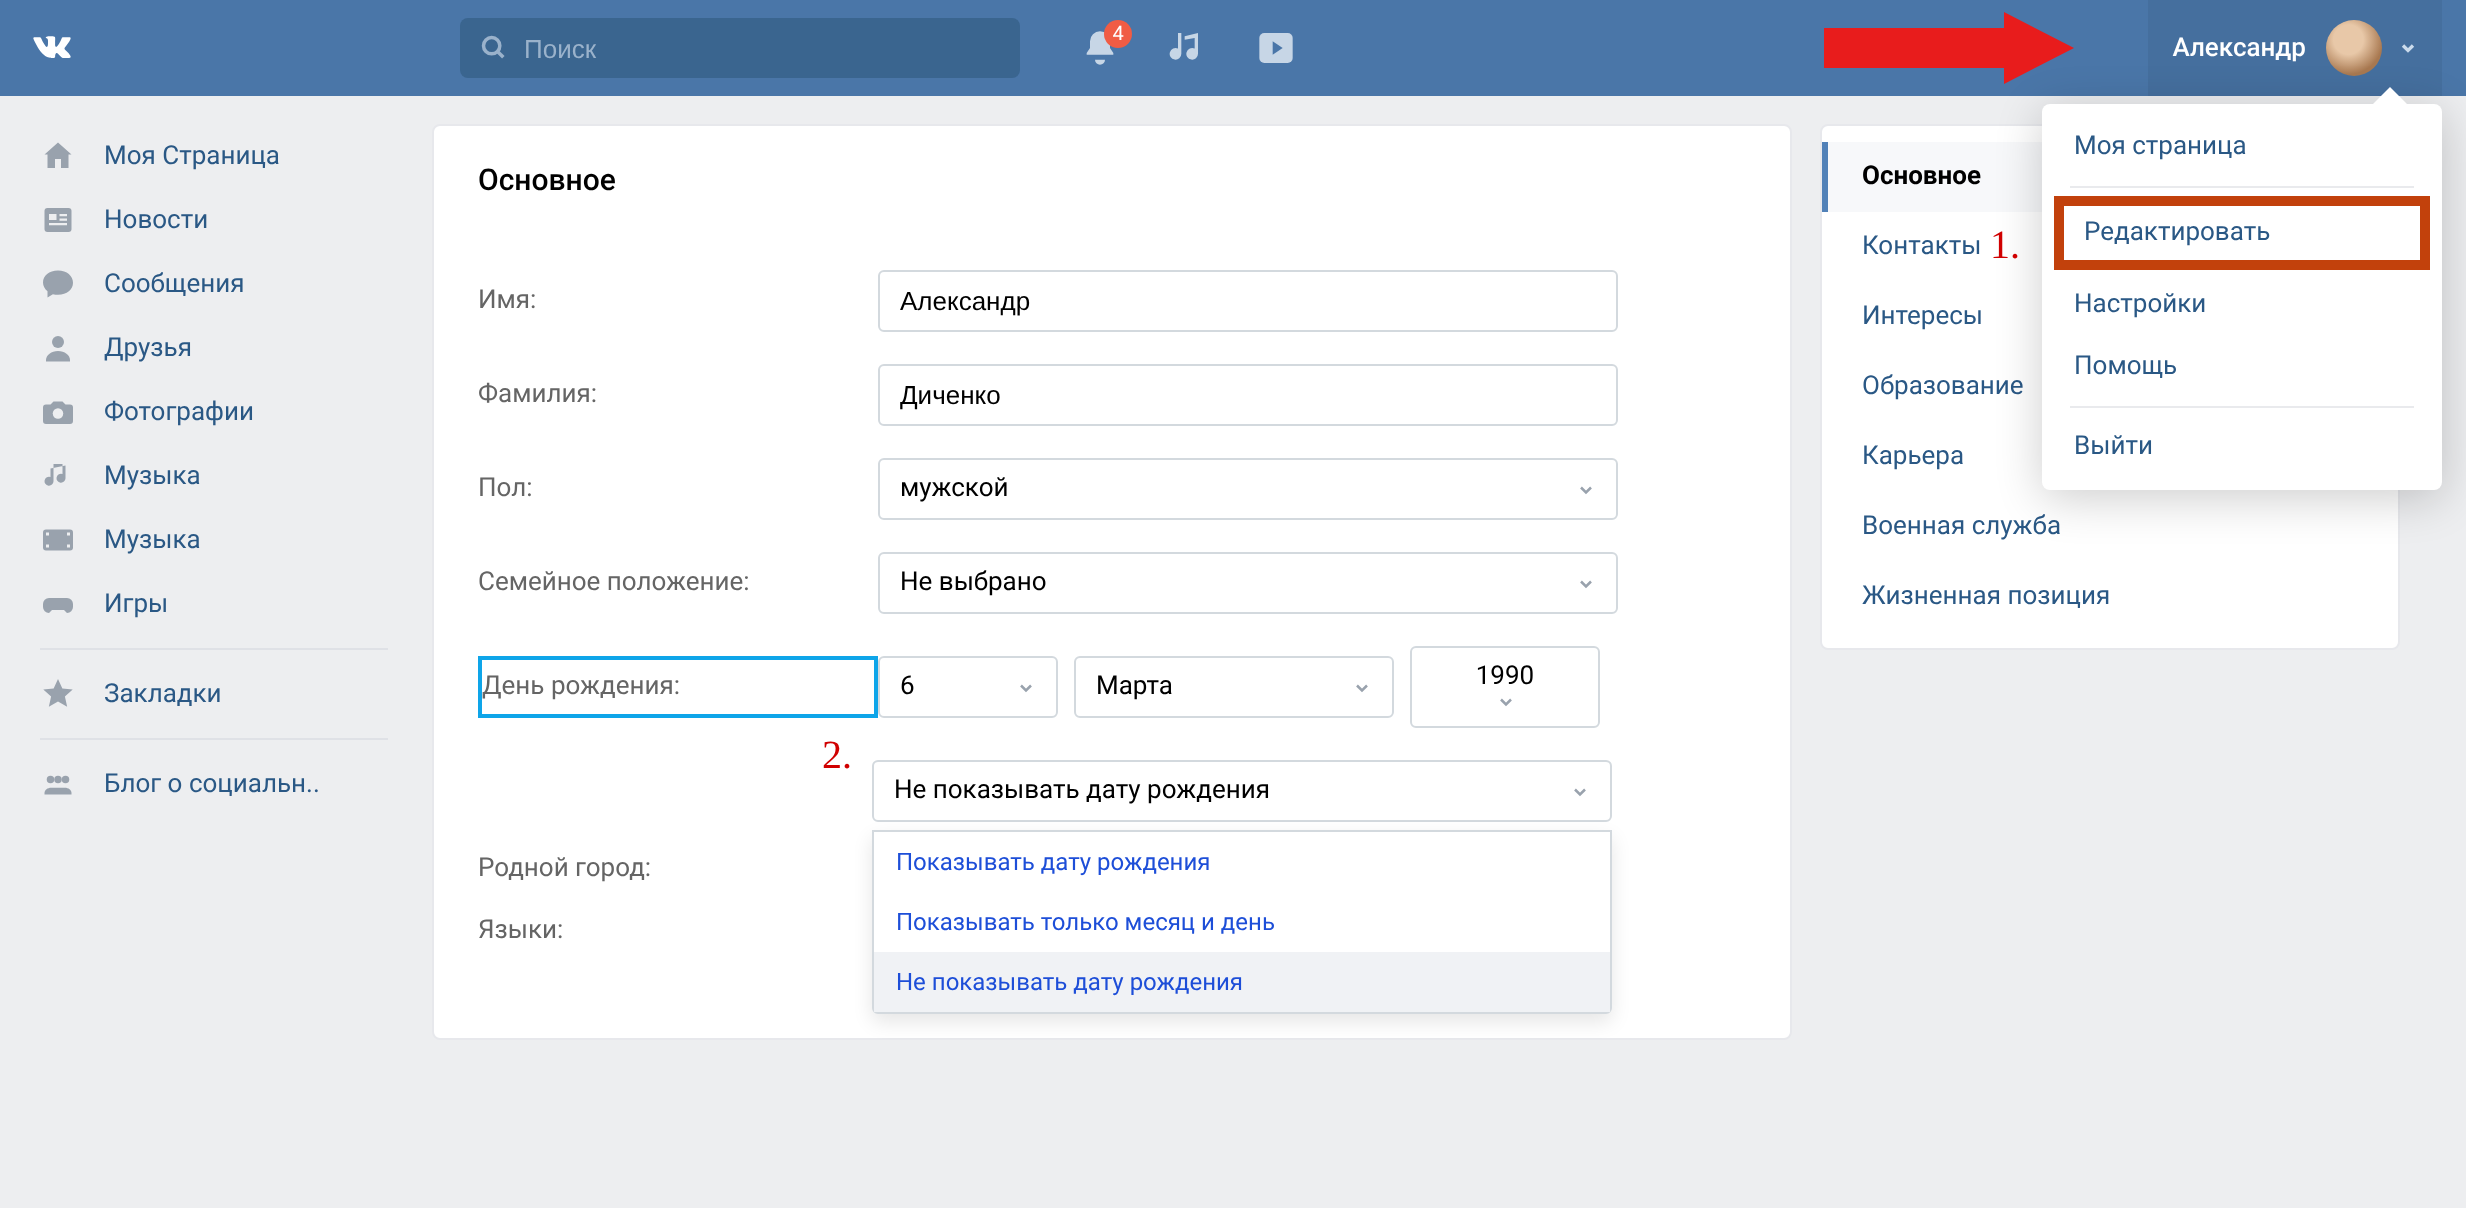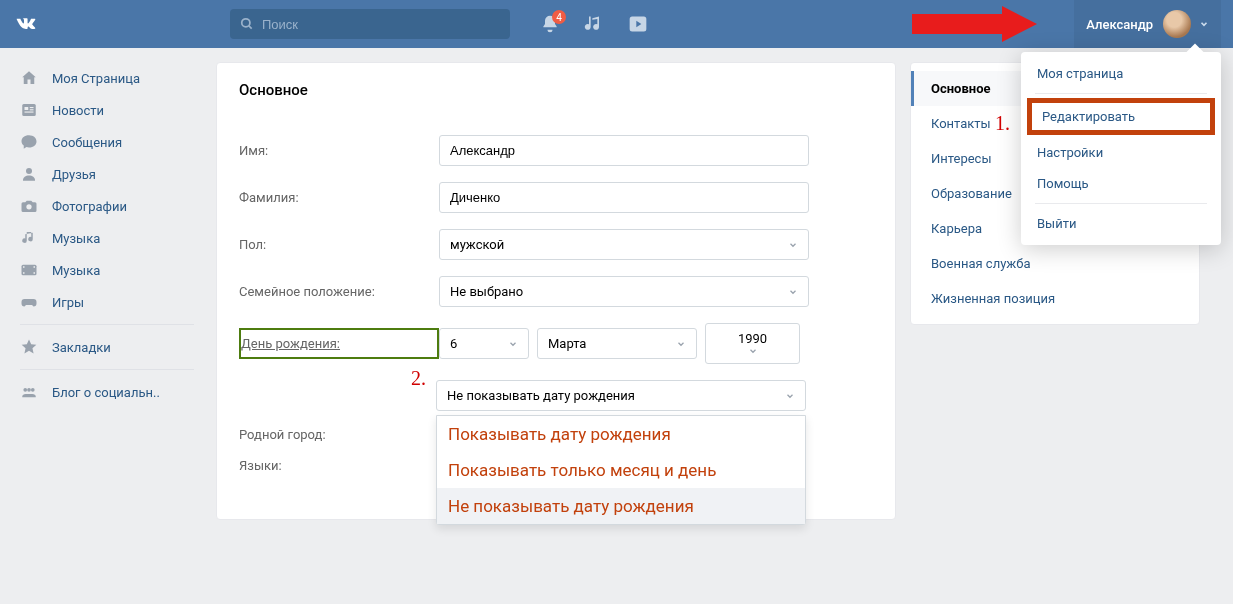--- a/index.html
+++ b/index.html
@@ -186,23 +186,22 @@
       color: #000;
       cursor: pointer;
       background: #fff;
     }
     .select.full { width: 370px; }
     .select.sm-day { width: 90px; }
     .select.sm-month { width: 160px; }
     .select.sm-year { width: 95px; flex-direction: column; }
     .select .caret { color: #99a2ad; }
     .highlight-birth-label {
-      border: 2px solid #4d7c0f;
+      border: 2px solid #0ea5e9;
       padding: 6px 2px 6px 0;
-      text-decoration: underline;
     }
     .num-anno {
       position: absolute;
       color: #d00000;
       font-size: 20px;
       font-family: Georgia, serif;
     }
     .num-anno.two { left: 172px; top: 44px; }
     .dropdown-open {
       position: relative;
@@ -215,22 +214,22 @@
       left: 0;
       width: 370px;
       background: #fff;
       border: 1px solid #d3d9de;
       border-radius: 0 0 3px 3px;
       box-shadow: 0 4px 10px rgba(0,0,0,0.1);
       z-index: 5;
     }
     .dropdown-option {
       padding: 8px 11px;
-      font-size: 17px;
-      color: #c2410c;
+      font-size: 12px;
+      color: #1d4ed8;
       cursor: pointer;
     }
     .dropdown-option.sel { background: #f0f2f5; }
     
     .rightnav {
       background: #fff;
       border: 1px solid #e7e8ec;
       border-radius: 4px;
       width: 290px;
       flex-shrink: 0;

